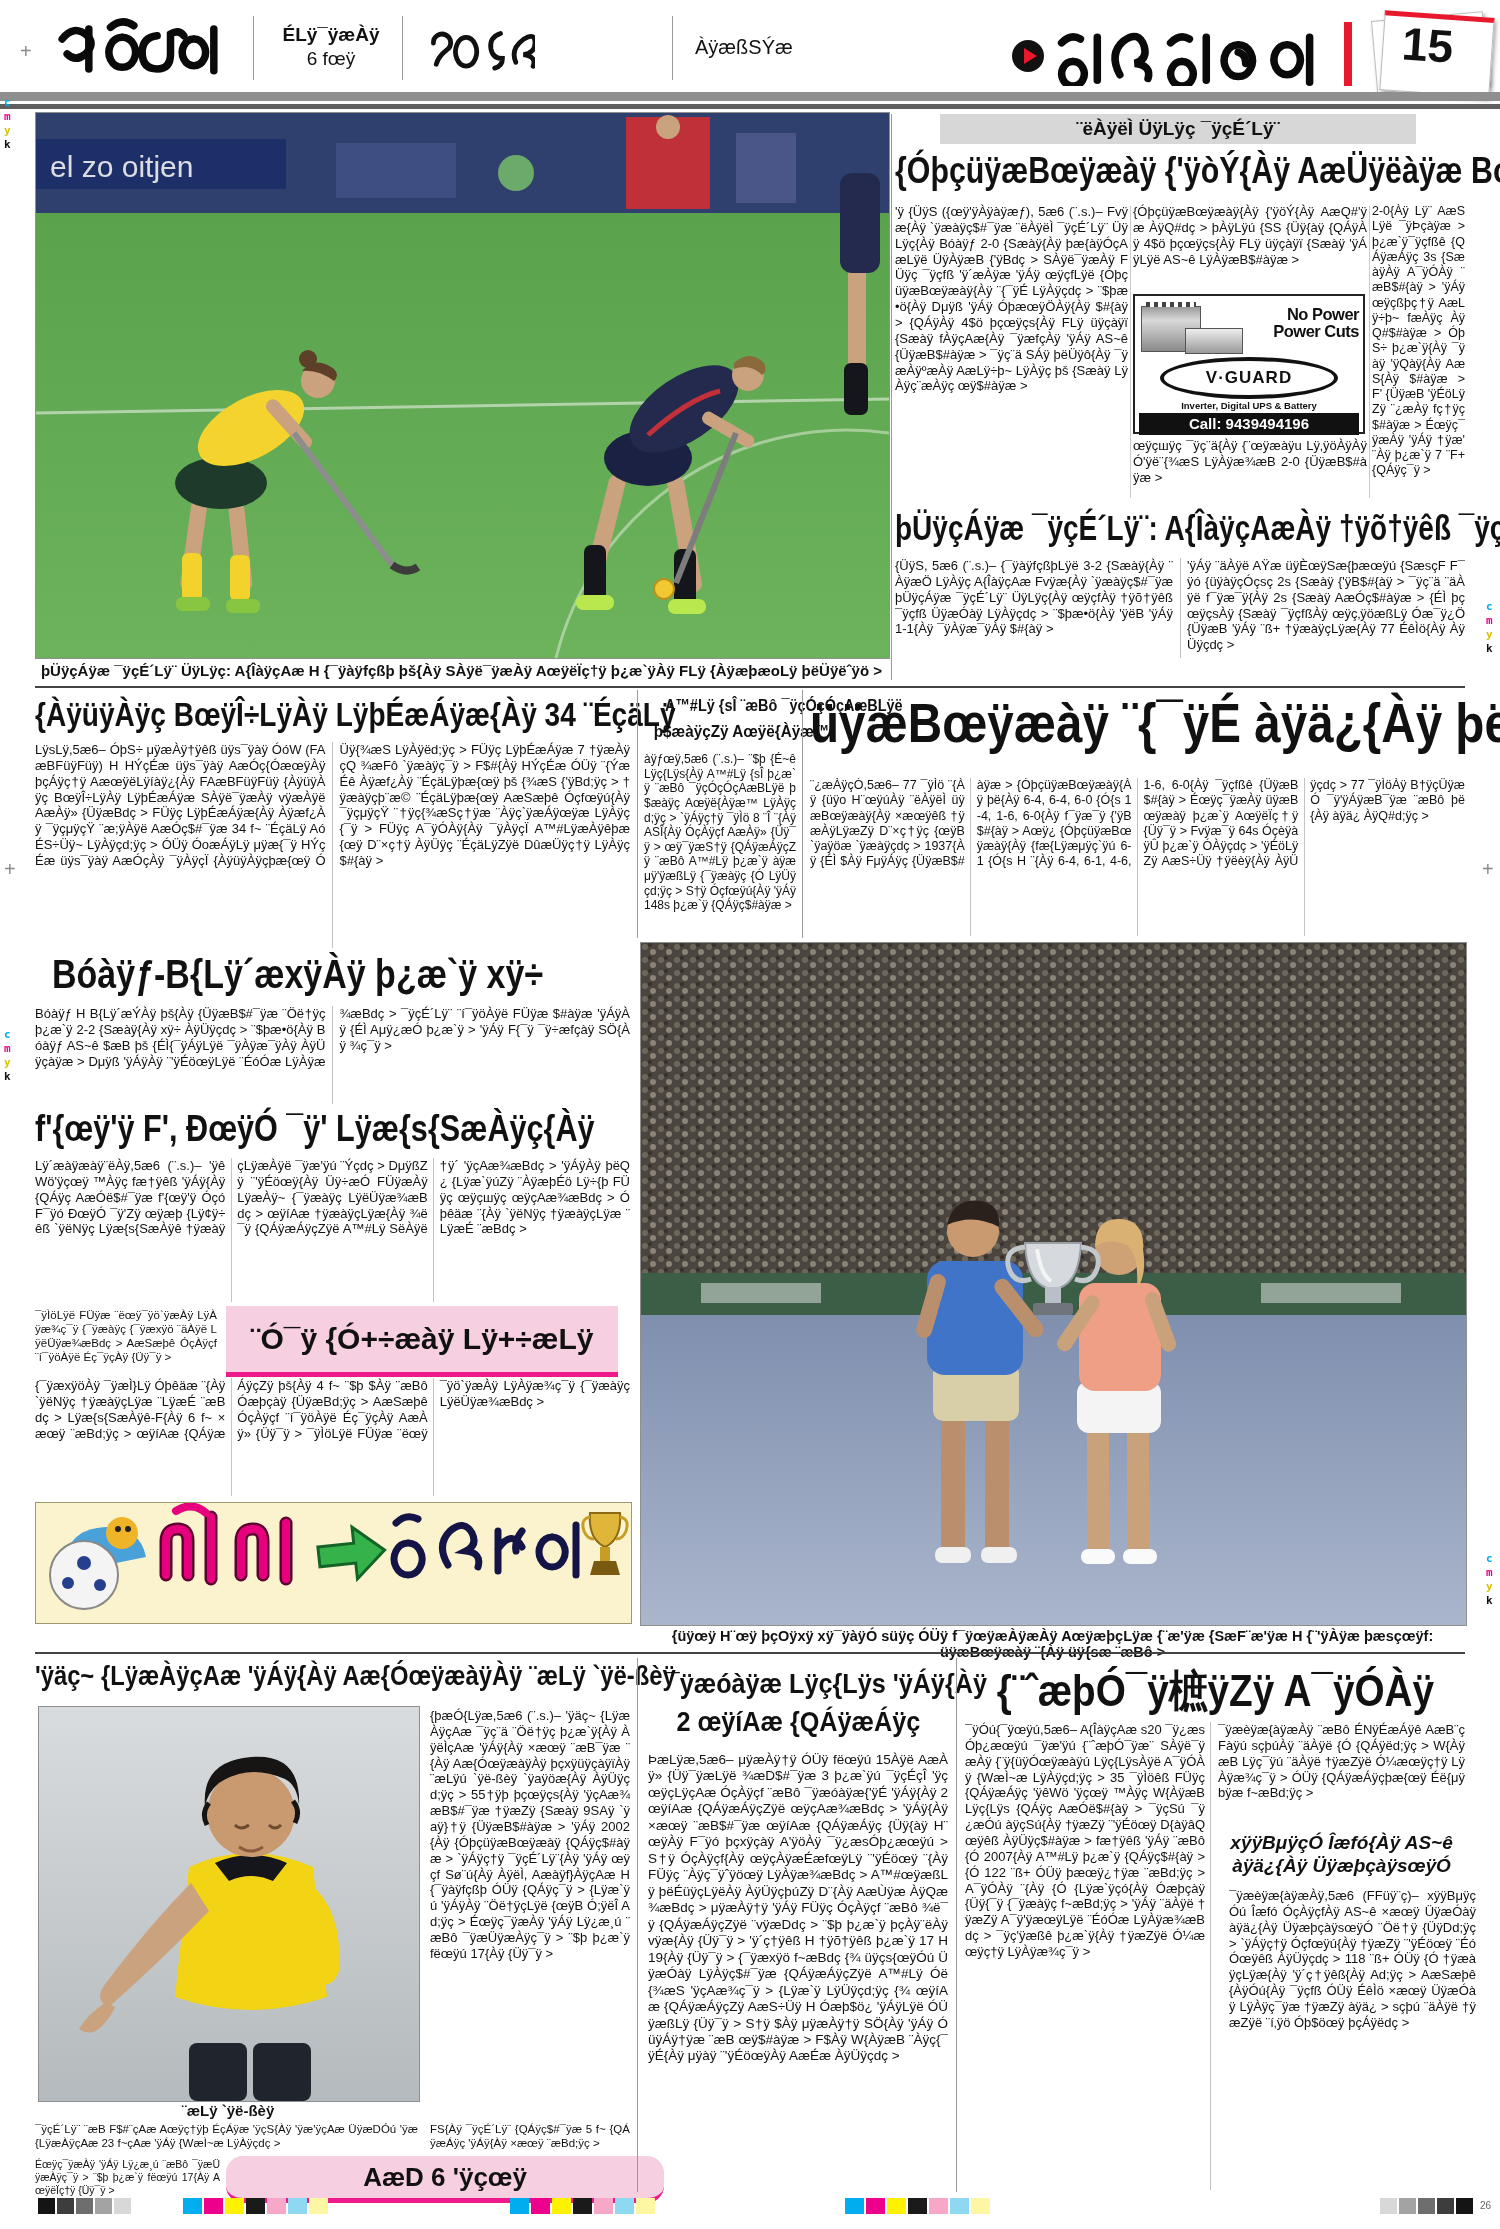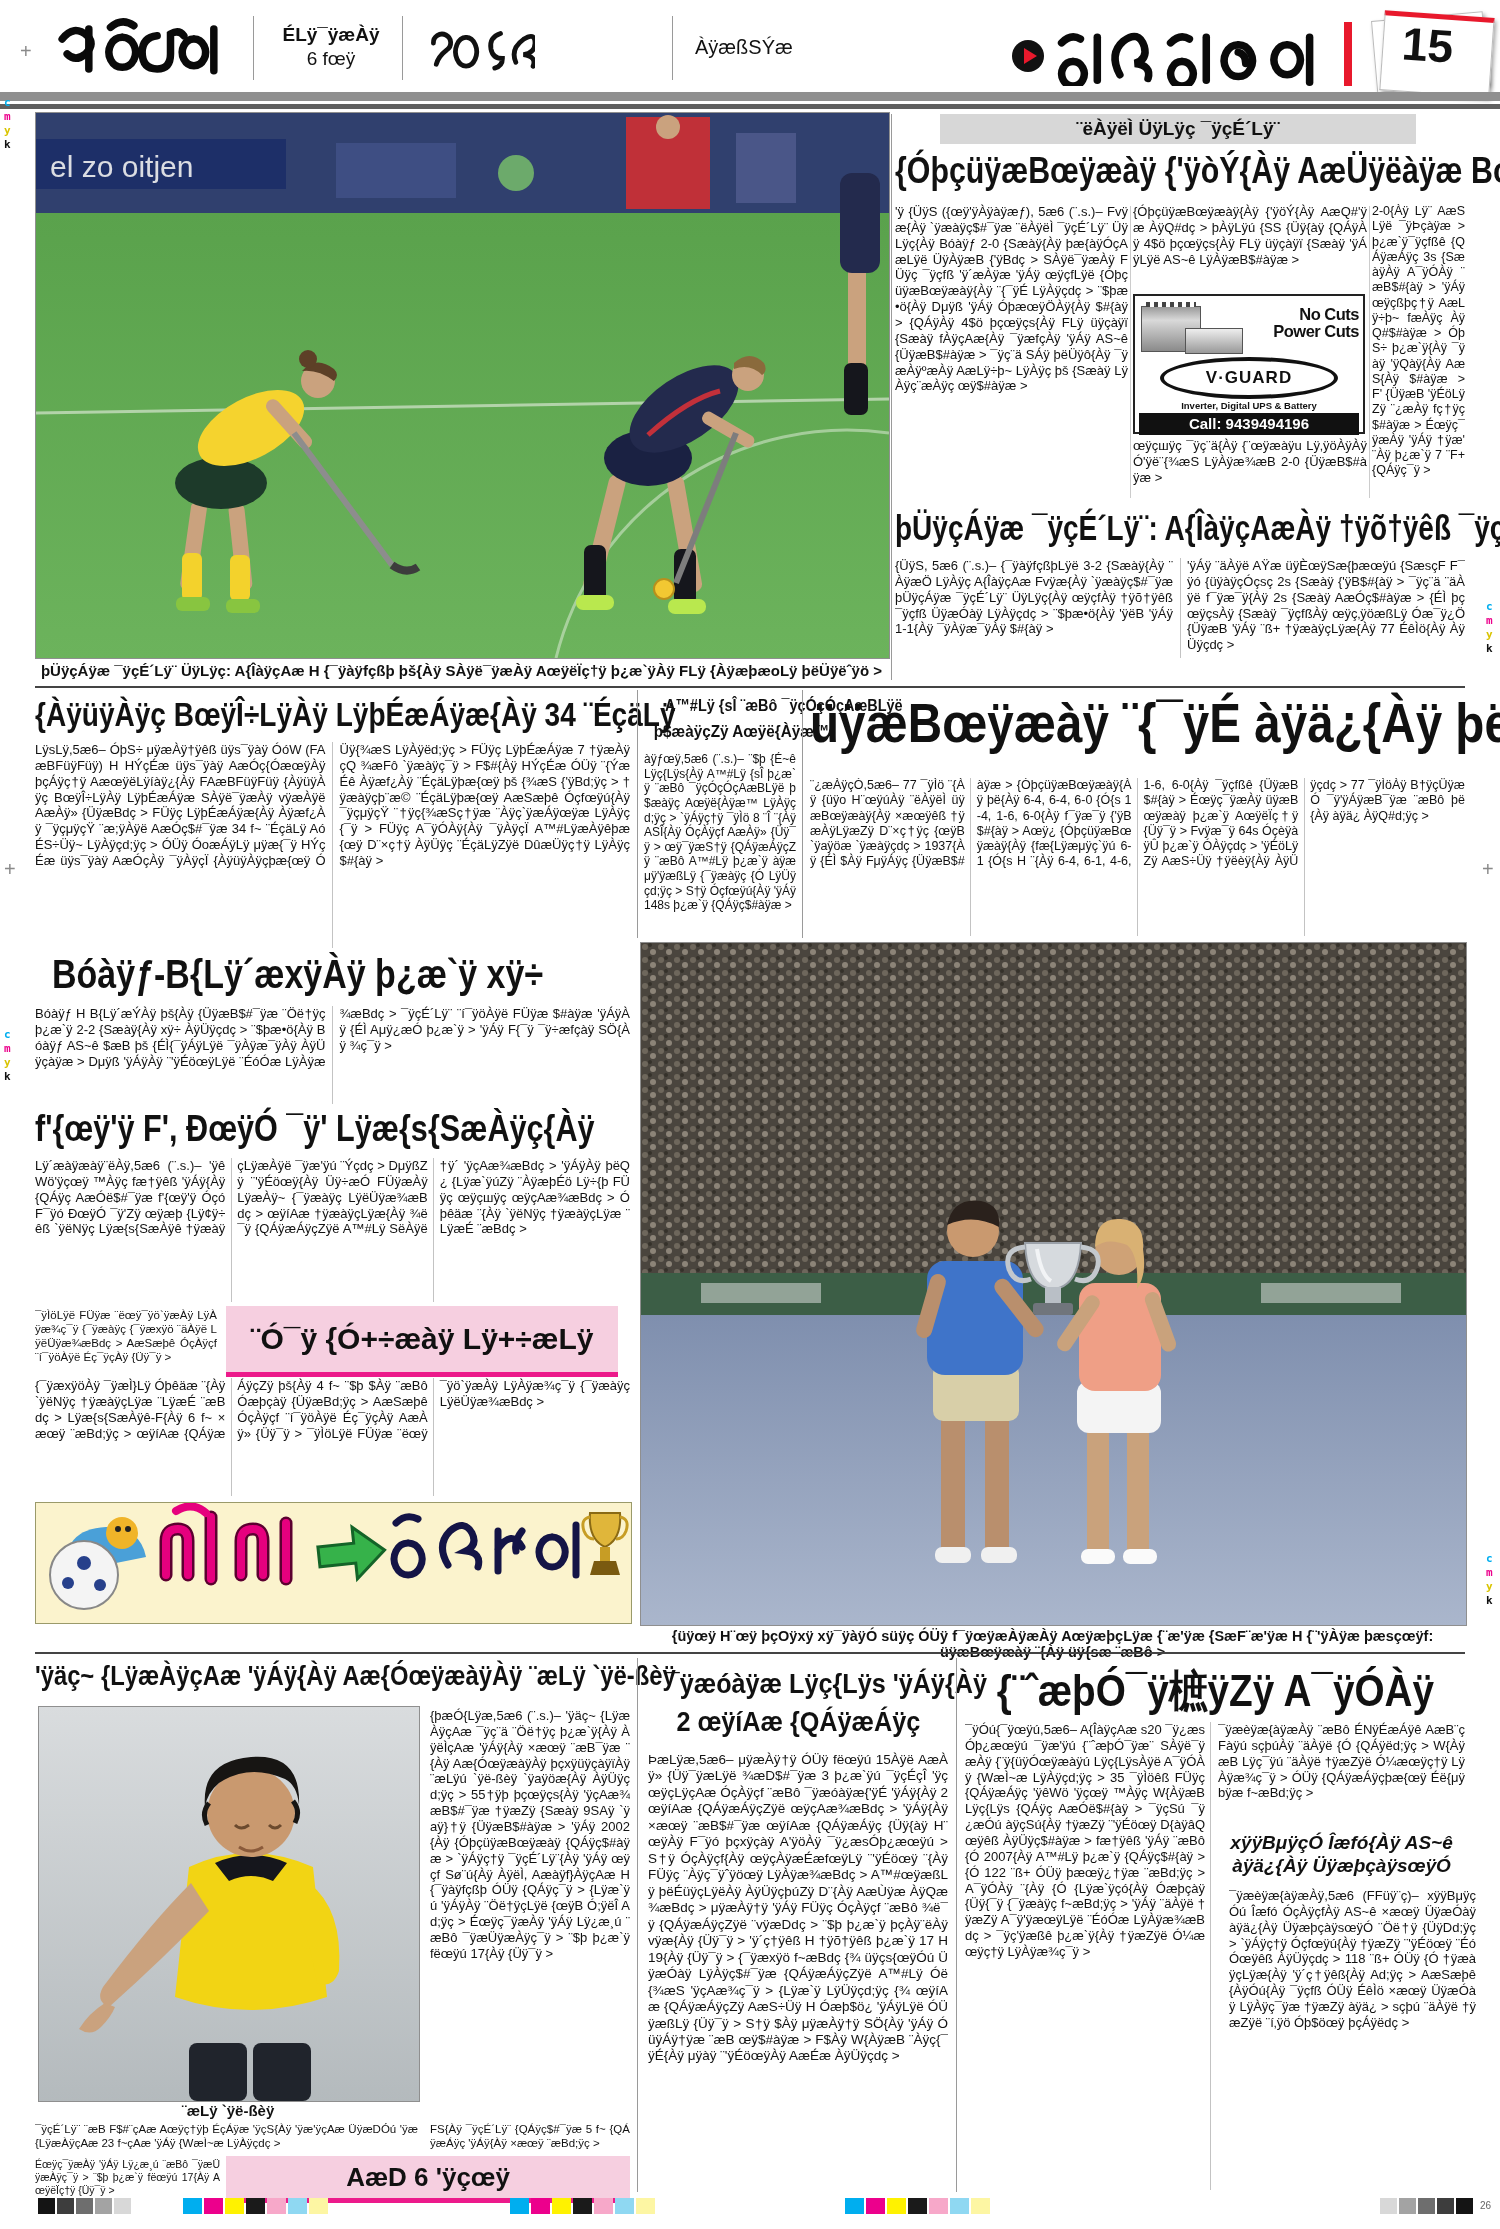--- a/index.html
+++ b/index.html
@@ -90,21 +90,21 @@
   #s4body{left:644px;top:752px;width:152px;height:184px;font-size:12px;}
   #vbc{left:802px;top:690px;height:248px;}
   #hl-s5{left:810px;top:690px;width:655px;font-size:56px;}
   #s5body{left:810px;top:778px;width:655px;height:158px;columns:4;column-gap:12px;font-size:12.5px;}
   
   #hl-s7{left:35px;top:1660px;width:595px;font-size:28px;}
   #s7side{left:430px;top:1708px;width:200px;height:390px;}
   #s7bl{left:35px;top:2122px;width:383px;height:34px;font-size:11.5px;}
   #s7br{left:430px;top:2122px;width:200px;height:34px;font-size:11.5px;}
   #s7bs{left:35px;top:2158px;width:185px;height:40px;font-size:10.5px;}
-  #pink2{left:226px;top:2156px;width:404px;height:42px;font-size:26px;}
+  #pink2{left:226px;top:2156px;width:438px;height:42px;font-size:26px;border-radius:17px;}
   #vlm{left:637px;top:1658px;height:534px;}
   #hl-s8a{left:648px;top:1668px;width:300px;font-size:28px;font-weight:bold;text-align:center;white-space:nowrap;}
   #hl-s8b{left:648px;top:1706px;width:300px;font-size:28px;font-weight:bold;text-align:center;white-space:nowrap;}
   #s8body{left:648px;top:1752px;width:300px;height:440px;font-size:13.5px;}
   #vmr{left:956px;top:1658px;height:534px;}
   #hl-s9{left:965px;top:1662px;width:500px;font-size:44px;text-align:center;}
   #s9c1{left:965px;top:1722px;width:240px;height:470px;}
   #vrr{left:1210px;top:1722px;height:468px;background:#c3c3c3;}
   #s9c2t{left:1218px;top:1722px;width:247px;height:106px;}
   #s9sub{left:1218px;top:1832px;width:247px;font-size:19px;font-weight:bold;text-align:center;line-height:1.2;font-style:italic;}
@@ -276,21 +276,21 @@
 <div class="abs b" id="lead1">'ÿ {ÜÿS ({œÿ'ÿÀÿàÿæƒ), 5æ6 (¨.s.)– Fvÿæ{Àÿ `ÿæàÿç$#¯ÿæ ¨ëÀÿëÌ ¯ÿçÉ´Lÿ¨ ÜÿLÿç{Àÿ Bóàÿƒ 2-0 {Sæàÿ{Àÿ þæ{àÿÓçAæLÿë ÜÿÀÿæB {'ÿBdç &gt; SÀÿë¯ÿæÀÿ FÜÿç ¯ÿçfß 'ÿ´æÀÿæ 'ÿÁÿ œÿçfLÿë {ÓþçüÿæBœÿæàÿ{Àÿ ¨{¯ÿÉ LÿÀÿçdç &gt; ¨$þæ•ö{Àÿ Dμÿß 'ÿÁÿ ÓþæœÿÖÀÿ{Àÿ $#{àÿ &gt; {QÁÿÀÿ 4$ö þçœÿçs{Àÿ FLÿ üÿçàÿï {Sæàÿ fÀÿçAæ{Àÿ ¯ÿæfçÀÿ 'ÿÁÿ AS~ê {ÜÿæB$#àÿæ &gt; ¯ÿç¨ä SÁÿ þëÜÿô{Àÿ ¯ÿæÀÿºæÀÿ AæLÿ÷þ~ LÿÀÿç þš {Sæàÿ LÿÀÿç¨æÀÿç œÿ$#àÿæ &gt;</div>
 <div class="abs vr" id="leadvr1"></div>
 <div class="abs" id="leadmid">
   <div class="b" id="leadmidtop">{ÓþçüÿæBœÿæàÿ{Àÿ {'ÿöÝ{Àÿ AæQ#'ÿæ ÀÿQ#dç &gt; þÀÿLÿú {SS {Üÿ{àÿ {QÁÿÀÿ 4$ö þçœÿçs{Àÿ FLÿ üÿçàÿï {Sæàÿ 'ÿÁÿLÿë AS~ê LÿÀÿæB$#àÿæ &gt;</div>
   <div id="ad">
     <div id="adtop">
       <div id="adimgs">
           <div class="inv"></div>
           <div class="batt"></div>
         </div>
-      <div id="adslogan"><span>No Cuts</span><br><span>Power Cuts</span></div>
+      <div id="adslogan"><span>No Power</span><br><span>Power Cuts</span></div>
     </div>
     <div id="adoval">V·GUARD</div>
     <div id="adtag">Inverter, Digital UPS &amp; Battery</div>
     <div id="adbar">Call: 9439494196</div>
   </div>
   <div class="b" style="height:56px;margin-top:4px">œÿçшÿç ¯ÿç¨ä{Àÿ {¨œÿæàÿu Lÿ‚ÿöÀÿÀÿ Ó'ÿë¨{¾æS LÿÀÿæ¾æB 2-0 {ÜÿæB$#àÿæ &gt;</div>
 </div>
 <div class="abs vr" id="leadvr2"></div>
 <div class="abs b" id="lead3">2-0{Àÿ Lÿ¨ AæSLÿë ¯ÿÞçàÿæ &gt; þ¿æ`ÿ¯ÿçfßê {QÁÿæÁÿç 3s {SæàÿÀÿ A¯ÿÓÀÿ ¨æB$#{àÿ &gt; 'ÿÁÿ œÿçßþç†ÿ AæLÿ÷þ~ fæÀÿç ÀÿQ#$#àÿæ &gt; ÓþS÷ þ¿æ`ÿ{Àÿ ¯ÿàÿ 'ÿQàÿ{Àÿ AæS{Àÿ $#àÿæ &gt; F' {ÜÿæB 'ÿÉöLÿZÿ ¨¿æÀÿ fç†ÿç$#àÿæ &gt; Éœÿç¯ÿæÀÿ 'ÿÁÿ †ÿæ' ¨Àÿ þ¿æ`ÿ 7 ¨F+ {QÁÿç¯ÿ &gt;</div>
 

